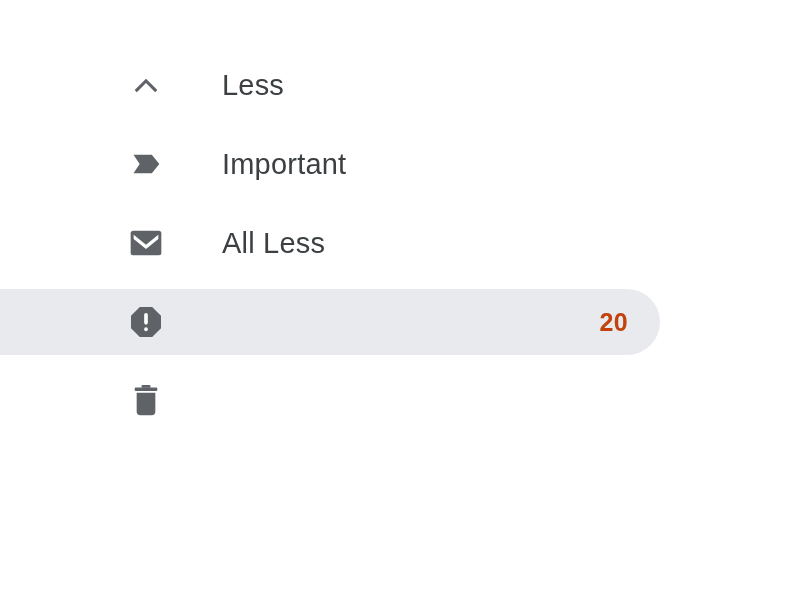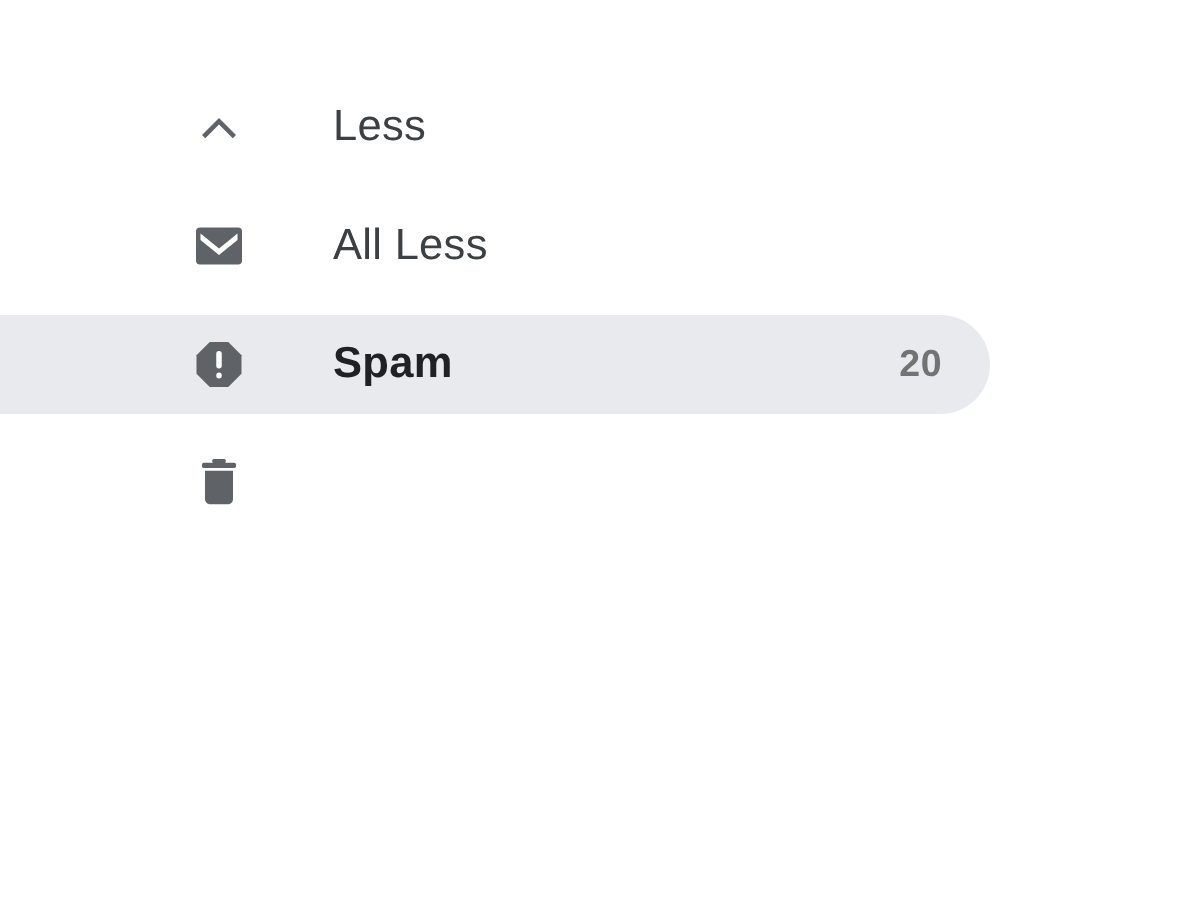--- a/index.html
+++ b/index.html
@@ -85,40 +85,49 @@
   }
 
   .row-count {
     position: absolute;
     right: 32px;
     top: 50%;
     transform: translateY(-50%);
     font-size: 25px;
     line-height: 1;
     font-weight: bold;
-    color: #737373;
+    color: #c2410c;
     letter-spacing: 0.3px;
   }
 </style>
 </head>
 <body>
 
 <div id="nav-panel">
   <div class="nav-list">
 
     <div class="nav-row">
       <span class="row-icon">
         <svg viewBox="0 0 24 24" aria-hidden="true">
           <path d="M12 8.2 L5.2 15 L6.5 16.3 L12 10.8 L17.5 16.3 L18.8 15 Z" fill="#5f6368"></path>
         </svg>
       </span>
       <span class="row-label">Less</span>
       <span class="row-count"></span>
     </div>
 
+    <div class="nav-row">
+      <span class="row-icon">
+        <svg viewBox="0 0 24 24" aria-hidden="true">
+          <path d="M4.5 6.5 L15.5 6.5 L20 12 L15.5 17.5 L4.5 17.5 L8.2 12 Z" fill="#5f6368"></path>
+        </svg>
+      </span>
+      <span class="row-label">Important</span>
+      <span class="row-count"></span>
+    </div>
 
 
     <div class="nav-row">
       <span class="row-icon">
         <svg viewBox="0 0 24 24" aria-hidden="true">
           <rect x="2.8" y="4.6" width="18.4" height="14.8" rx="1.6" fill="#5f6368"></rect>
           <path d="M4.6 7.0 L12 13.0 L19.4 7.0 L19.4 9.6 L12 15.6 L4.6 9.6 Z" fill="#ffffff"></path>
         </svg>
       </span>
       <span class="row-label">All Less</span>
@@ -126,21 +135,20 @@
     </div>
 
     <div class="nav-row selected">
       <span class="row-icon">
         <svg viewBox="0 0 24 24" aria-hidden="true">
           <path d="M8.3 3.0 L15.7 3.0 L21.0 8.3 L21.0 15.7 L15.7 21.0 L8.3 21.0 L3.0 15.7 L3.0 8.3 Z" fill="#5f6368"></path>
           <rect x="10.9" y="6.6" width="2.2" height="7.0" rx="1.1" fill="#ffffff"></rect>
           <rect x="10.9" y="15.2" width="2.2" height="2.4" rx="1.1" fill="#ffffff"></rect>
         </svg>
       </span>
-      <span class="row-label">Spam</span>
       <span class="row-count">20</span>
     </div>
 
     <div class="nav-row">
       <span class="row-icon">
         <svg viewBox="0 0 24 24" aria-hidden="true">
           <rect x="5.2" y="3.9" width="13.6" height="2.1" rx="0.7" fill="#5f6368"></rect>
           <rect x="9.3" y="2.4" width="5.4" height="1.6" rx="0.6" fill="#5f6368"></rect>
           <path d="M6.4 7.1 L17.6 7.1 L17.6 18.4 C17.6 19.6 16.7 20.5 15.5 20.5 L8.5 20.5 C7.3 20.5 6.4 19.6 6.4 18.4 Z" fill="#5f6368"></path>
         </svg>

